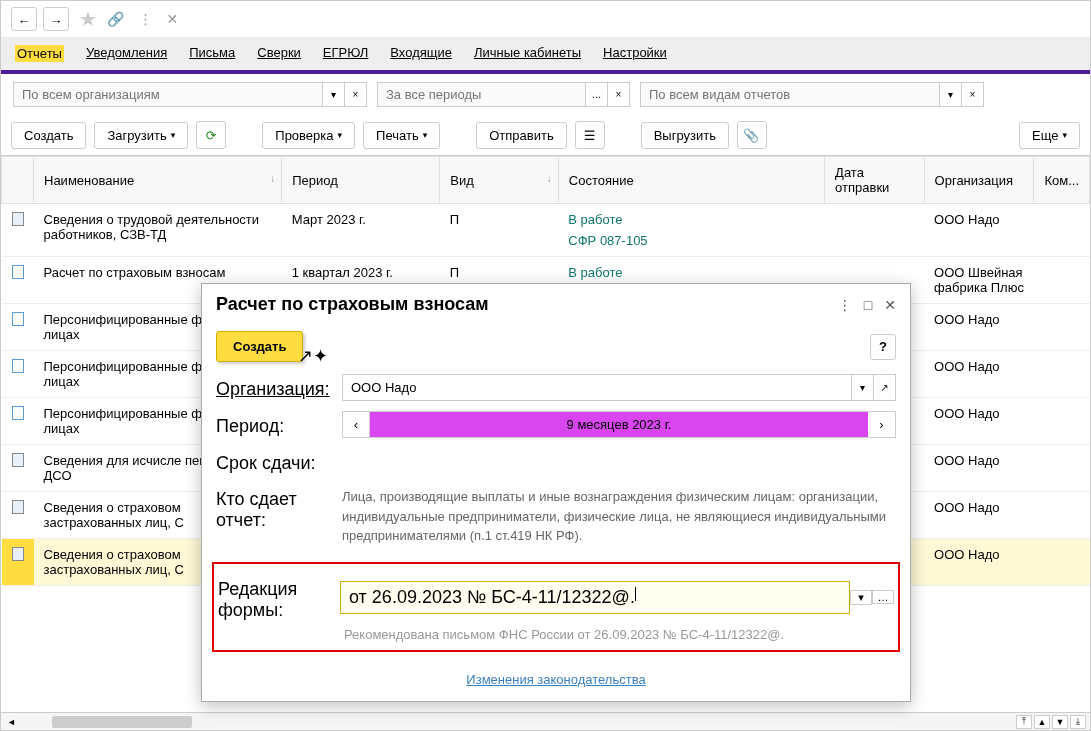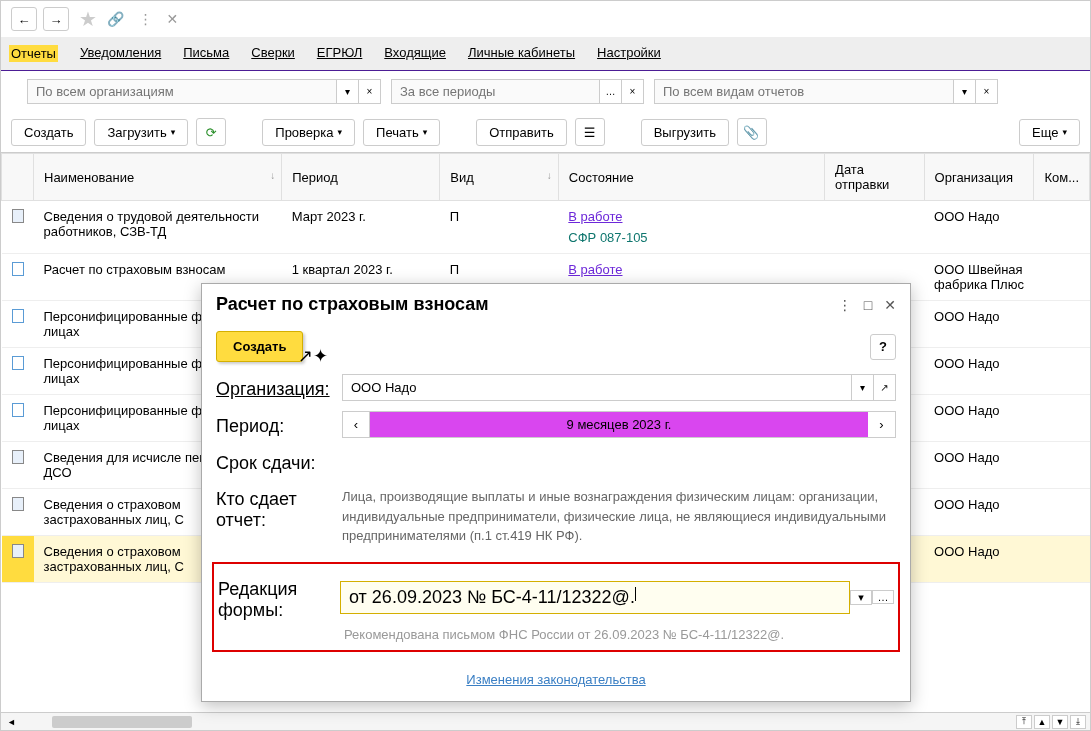--- a/index.html
+++ b/index.html
@@ -6,46 +6,46 @@
 body { background: #fff; font-size: 13px; overflow: hidden; }
 .window { width: 1091px; height: 731px; border: 1px solid #ccc; position: relative; background: #fff; display: flex; flex-direction: column; }
 
 .title-bar { display: flex; align-items: center; padding: 6px 10px; gap: 6px; }
 .nav-btn { width: 26px; height: 24px; border: 1px solid #ccc; background: #fff; border-radius: 3px; display: flex; align-items: center; justify-content: center; cursor: pointer; }
 .star-icon { font-size: 20px; color: #ccc; margin: 0 4px; }
 .title { font-size: 20px; font-weight: bold; flex: 1; }
 .title-icons { display: flex; gap: 14px; color: #999; }
 .title-icons span { cursor: pointer; font-size: 14px; }
 
-.tabs-bar { background: #eeeeee; padding: 8px 8px; display: flex; gap: 22px; border-bottom: 1px solid #4c1d95; }
+.tabs-bar { background: #eeeeee; padding: 8px 14px; display: flex; gap: 22px; border-bottom: 4px solid #4c1d95; }
 .tab { text-decoration: underline; cursor: pointer; font-size: 13px; color: #000; }
 .tab.active { background: #ffdc3f; text-decoration: none; padding: 1px 2px; }
 
-.filter-bar { display: flex; gap: 10px; padding: 8px 26px; }
+.filter-bar { display: flex; gap: 10px; padding: 8px 12px; }
 .filter-group { display: flex; }
 .filter-input { border: 1px solid #ccc; background: #fafafa; color: #999; padding: 4px 8px; font-size: 13px; }
 .filter-input.w1 { width: 310px; }
 .filter-input.w2 { width: 209px; }
 .filter-input.w3 { width: 300px; }
 .filter-btn { width: 22px; border: 1px solid #ccc; border-left: none; background: #fff; cursor: pointer; display: flex; align-items: center; justify-content: center; font-size: 10px; }
 
 .toolbar { display: flex; gap: 8px; padding: 6px 10px; align-items: center; }
 .tb-btn { border: 1px solid #ccc; background: #fff; padding: 5px 12px; border-radius: 3px; cursor: pointer; font-size: 13px; display: flex; align-items: center; gap: 4px; }
 .tb-btn .caret { font-size: 9px; }
 .tb-icon-btn { width: 30px; height: 28px; border: 1px solid #ccc; background: #fff; border-radius: 3px; display: flex; align-items: center; justify-content: center; cursor: pointer; }
 .spacer { flex: 1; }
 
 .table-container { flex: 1; border-top: 1px solid #ccc; position: relative; overflow: hidden; }
 .table { width: 100%; border-collapse: collapse; }
 .table th { background: #f8f8f8; border: 1px solid #e0e0e0; padding: 8px 10px; text-align: left; font-weight: normal; font-size: 13px; position: relative; }
 .table th .sort-ind { position: absolute; right: 6px; color: #999; font-size: 10px; }
 .table td { border-bottom: 1px solid #eee; padding: 8px 10px; vertical-align: top; font-size: 13px; }
 .table tr.selected td { background: #fff8d5; }
 .table tr.selected td:first-child { background: #ffdc3f; }
-.link-text { text-decoration: underline; color: #6d28d9; cursor: pointer; }
+.link-text { color: #0f766e; cursor: pointer; }
 .sub-text { color: #0f766e; margin-top: 6px; display: block; }
 .doc-icon { width: 12px; height: 14px; border: 1px solid #5a9bd5; display: inline-block; background: #fff; }
 .doc-icon.filled { background: #e8f0fa; border-color: #888; }
 
 .scroll-footer { position: absolute; bottom: 0; left: 0; right: 0; height: 18px; background: #f5f5f5; border-top: 1px solid #ccc; display: flex; align-items: center; }
 .scroll-thumb { height: 12px; width: 140px; background: #ccc; margin-left: 30px; border-radius: 2px; }
 .scroll-btns { margin-left: auto; display: flex; gap: 2px; padding-right: 4px; }
 .scroll-btns span { width: 16px; height: 14px; border: 1px solid #ccc; background: #fff; font-size: 9px; display: flex; align-items: center; justify-content: center; }
 
 .modal { position: absolute; left: 200px; top: 282px; width: 710px; background: #fff; border: 1px solid #aaa; box-shadow: 0 4px 16px rgba(0,0,0,0.25); z-index: 10; }

